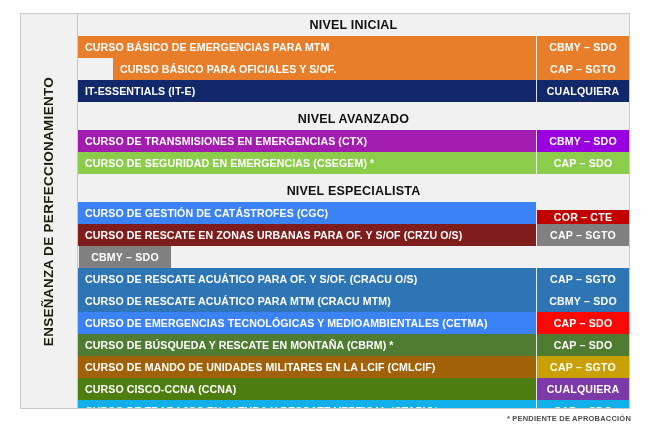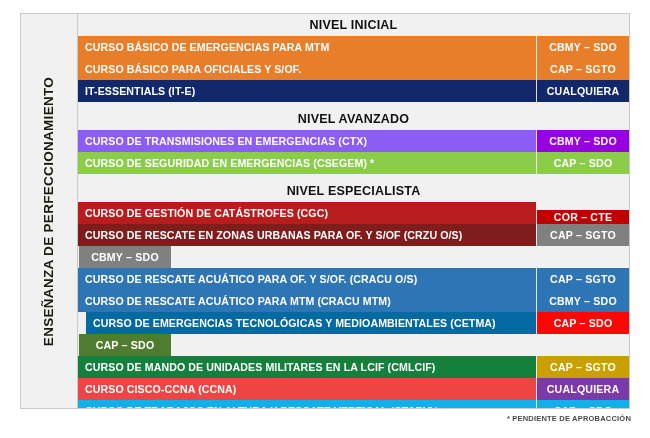--- a/index.html
+++ b/index.html
@@ -137,71 +137,72 @@
       <div class="vlabel">ENSEÑANZA DE PERFECCIONAMIENTO</div>
     </div>
 
     <div class="table-col">
         <div class="section-header">NIVEL INICIAL</div>
         <div class="row">
           <div class="name" style="background: rgb(232, 125, 42); color: rgb(255, 255, 255);">CURSO BÁSICO DE EMERGENCIAS PARA MTM</div>
           <div class="code" style="background: rgb(232, 125, 42); color: rgb(255, 255, 255);">CBMY – SDO</div>
         </div>
         <div class="row">
-          <div class="name" style="background: rgb(232, 125, 42); color: rgb(255, 255, 255);">CURSO BÁSICO PARA OFICIALES Y S/OF.</div>
+          <div class="name" style="background: rgb(232, 125, 42); color: rgb(255, 255, 255); margin-left: 35px;">CURSO BÁSICO PARA OFICIALES Y S/OF.</div>
           <div class="code" style="background: rgb(232, 125, 42); color: rgb(255, 255, 255);">CAP – SGTO</div>
         </div>
         <div class="row">
           <div class="name" style="background: rgb(17, 40, 107); color: rgb(255, 255, 255);">IT-ESSENTIALS (IT-E)</div>
           <div class="code" style="background: rgb(17, 40, 107); color: rgb(255, 255, 255);">CUALQUIERA</div>
         </div>
         <div class="spacer"></div>
         <div class="section-header">NIVEL AVANZADO</div>
         <div class="row">
-          <div class="name" style="background: #8b5cf6; color: rgb(255, 255, 255);">CURSO DE TRANSMISIONES EN EMERGENCIAS (CTX)</div>
+          <div class="name" style="background: #a21caf; color: rgb(255, 255, 255);">CURSO DE TRANSMISIONES EN EMERGENCIAS (CTX)</div>
           <div class="code" style="background: rgb(153, 0, 224); color: rgb(255, 255, 255);">CBMY – SDO</div>
         </div>
         <div class="row">
           <div class="name" style="background: rgb(139, 204, 74); color: rgb(255, 255, 255);">CURSO DE SEGURIDAD EN EMERGENCIAS (CSEGEM) *</div>
           <div class="code" style="background: rgb(139, 204, 74); color: rgb(255, 255, 255);">CAP – SDO</div>
         </div>
         <div class="spacer"></div>
         <div class="section-header">NIVEL ESPECIALISTA</div>
         <div class="row">
-          <div class="name" style="background: #b91c1c; color: rgb(255, 255, 255);">CURSO DE GESTIÓN DE CATÁSTROFES (CGC)</div>
+          <div class="name" style="background: #3b82f6; color: rgb(255, 255, 255);">CURSO DE GESTIÓN DE CATÁSTROFES (CGC)</div>
           <div class="code" style="background: rgb(192, 0, 0); color: rgb(255, 255, 255); margin-top: 8px;">COR – CTE</div>
         </div>
         <div class="row">
           <div class="name" style="background: #7f1d1d; color: rgb(255, 255, 255);">CURSO DE RESCATE EN ZONAS URBANAS PARA OF. Y S/OF (CRZU O/S)</div>
           <div class="code" style="background: rgb(128, 128, 128); color: rgb(255, 255, 255);">CAP – SGTO</div>
         </div>
         <div class="row">
           <div class="code" style="background: rgb(128, 128, 128); color: rgb(255, 255, 255);">CBMY – SDO</div>
         </div>
         <div class="row">
           <div class="name" style="background: rgb(46, 117, 182); color: rgb(255, 255, 255); text-align: right;">CURSO DE RESCATE ACUÁTICO PARA OF. Y S/OF. (CRACU O/S)</div>
           <div class="code" style="background: rgb(46, 117, 182); color: rgb(255, 255, 255);">CAP – SGTO</div>
         </div>
         <div class="row">
           <div class="name" style="background: rgb(46, 117, 182); color: rgb(255, 255, 255);">CURSO DE RESCATE ACUÁTICO PARA MTM (CRACU MTM)</div>
           <div class="code" style="background: rgb(46, 117, 182); color: rgb(255, 255, 255);">CBMY – SDO</div>
         </div>
         <div class="row">
-          <div class="name" style="background: #0369a1; color: rgb(255, 255, 255); margin-left: 8px;">CURSO DE EMERGENCIAS TECNOLÓGICAS Y MEDIOAMBIENTALES (CETMA)</div>
+          <div class="name" style="background: #3b82f6; color: rgb(255, 255, 255);">CURSO DE EMERGENCIAS TECNOLÓGICAS Y MEDIOAMBIENTALES (CETMA)</div>
           <div class="code" style="background: rgb(252, 6, 6); color: rgb(255, 255, 255);">CAP – SDO</div>
         </div>
         <div class="row">
+          <div class="name" style="background: rgb(80, 124, 50); color: rgb(255, 255, 255);">CURSO DE BÚSQUEDA Y RESCATE EN MONTAÑA (CBRM) *</div>
           <div class="code" style="background: rgb(80, 124, 50); color: rgb(255, 255, 255);">CAP – SDO</div>
         </div>
         <div class="row">
-          <div class="name" style="background: #15803d; color: rgb(255, 255, 255);">CURSO DE MANDO DE UNIDADES MILITARES EN LA LCIF (CMLCIF)</div>
+          <div class="name" style="background: #a16207; color: rgb(255, 255, 255);">CURSO DE MANDO DE UNIDADES MILITARES EN LA LCIF (CMLCIF)</div>
           <div class="code" style="background: rgb(201, 160, 0); color: rgb(255, 255, 255);">CAP – SGTO</div>
         </div>
         <div class="row">
-          <div class="name" style="background: #ef4444; color: rgb(255, 255, 255);">CURSO CISCO-CCNA (CCNA)</div>
+          <div class="name" style="background: #4d7c0f; color: rgb(255, 255, 255);">CURSO CISCO-CCNA (CCNA)</div>
           <div class="code" style="background: rgb(123, 58, 168); color: rgb(255, 255, 255);">CUALQUIERA</div>
         </div>
         <div class="row">
           <div class="name" style="background: rgb(18, 176, 234); color: rgb(255, 255, 255);">CURSO DE TRABAJOS EN ALTURA Y RESCATE VERTICAL  (CTARV)*</div>
           <div class="code" style="background: rgb(18, 176, 234); color: rgb(255, 255, 255);">CAP – SDO</div>
         </div>
       </div>
 
   </div>
 

